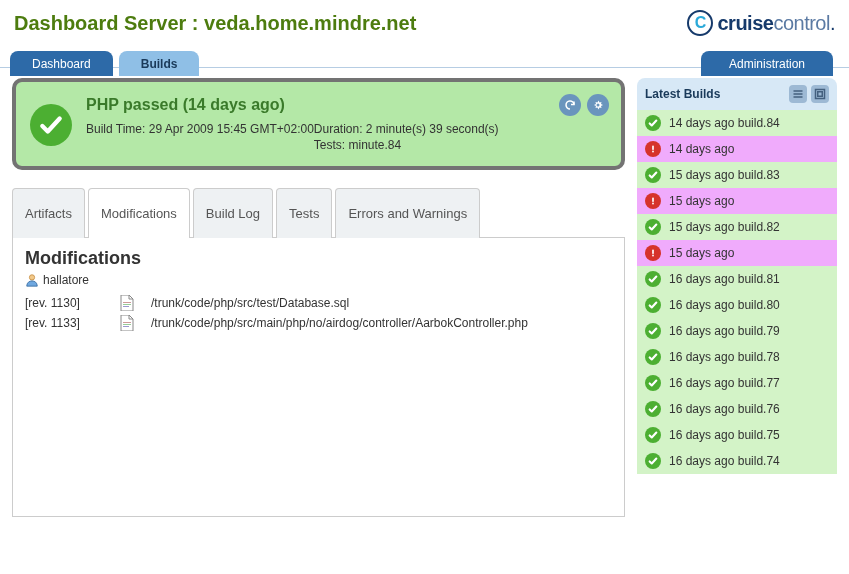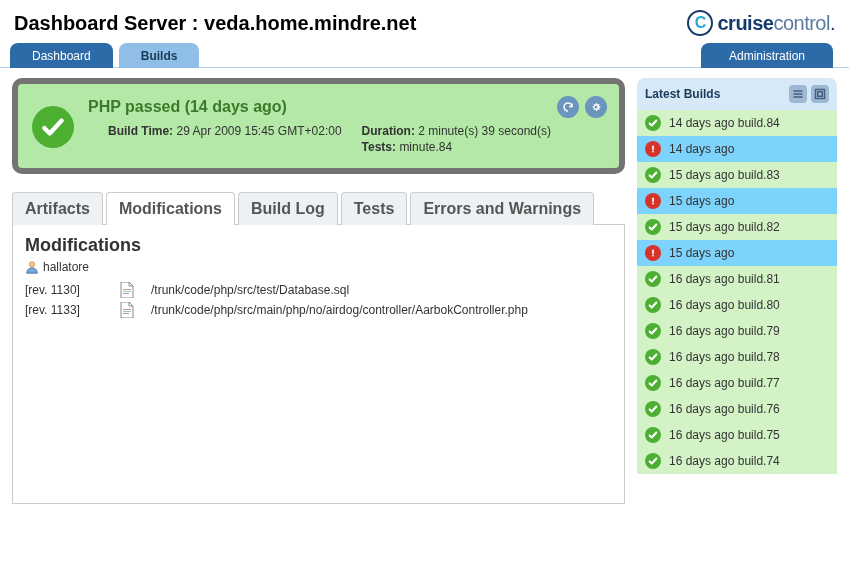--- a/index.html
+++ b/index.html
@@ -13,21 +13,21 @@
   
   .top-header {
     display: flex;
     justify-content: space-between;
     align-items: center;
     padding: 10px 14px 6px 14px;
   }
   .page-title {
     font-size: 20px;
     font-weight: bold;
-    color: #000000;
+    color: #4d7c0f;
   }
   .logo {
     display: flex;
     align-items: center;
     gap: 4px;
   }
   .logo-c {
     width: 26px; height: 26px; border-radius: 50%;
     border: 2px solid #163a6b;
     position: relative;
@@ -54,21 +54,21 @@
     position: relative;
   }
   .tab {
     padding: 6px 22px 5px;
     font-size: 12px;
     border-top-left-radius: 8px;
     border-top-right-radius: 8px;
     margin-right: 6px;
     cursor: pointer;
     position: relative;
-    top: 1px;
+    top: 9px;
   }
   .tab.dashboard {
     background: #2d6aa8;
     color: #fff;
   }
   .tab.builds {
     background: #8fbfe6;
     color: #1a3a5a;
     font-weight: bold;
   }
@@ -82,21 +82,21 @@
   .content {
     display: flex;
     padding: 10px 12px;
     gap: 12px;
   }
   .left-col { flex: 1; min-width: 0; }
   .right-col { width: 200px; }
   
   .status-box {
     background: #b4e8a7;
-    border: 6px solid #737373;
+    border: 4px solid #737373;
     border-radius: 10px;
     padding: 14px 14px 14px 14px;
     display: flex;
     align-items: flex-start;
     gap: 14px;
     position: relative;
   }
   .status-check {
     width: 42px; height: 42px;
     background: #4caf32;
@@ -113,21 +113,21 @@
     color: #3a7a2a;
     margin-bottom: 8px;
   }
   .status-grid {
     display: grid;
     grid-template-columns: auto 1fr;
     row-gap: 2px;
     font-size: 12px;
     color: #333;
   }
-  .status-grid .lbl { font-weight: bold; margin-left: 20px; }
+  .status-grid .lbl { font-weight: normal; }
   .status-icons {
     position: absolute;
     right: 12px; top: 12px;
     display: flex; gap: 6px;
   }
   .round-icon {
     width: 22px; height: 22px;
     border-radius: 50%;
     background: #6a95bd;
     display: inline-flex; align-items: center; justify-content: center;
@@ -140,23 +140,23 @@
     display: flex;
     margin-top: 18px;
     gap: 3px;
   }
   .dtab {
     background: #eef1f3;
     border: 1px solid #ccc;
     border-bottom: none;
     border-top-left-radius: 4px;
     border-top-right-radius: 4px;
-    padding: 7px 12px;
-    font-size: 16px;
-    font-weight: bold;
+    padding: 17px 12px;
+    font-size: 13px;
+    font-weight: normal;
     color: #555;
     cursor: pointer;
   }
   .dtab.active {
     background: #fff;
     position: relative;
     z-index: 2;
   }
   .detail-panel {
     border: 1px solid #ccc;
@@ -214,21 +214,21 @@
   .build-list { }
   .build-item {
     display: flex;
     align-items: center;
     gap: 8px;
     padding: 5px 8px;
     font-size: 12px;
     cursor: pointer;
   }
   .build-item.pass { background: #d3f3c7; }
-  .build-item.fail { background: #7dd3fc; }
+  .build-item.fail { background: #f0abfc; }
   .status-icon {
     width: 16px; height: 16px; border-radius: 50%;
     display: inline-flex; align-items:center; justify-content:center;
     flex-shrink: 0;
   }
   .status-icon.ok { background: #4caf32; }
   .status-icon.err { background: #d6332b; }
   .status-icon svg { width: 10px; height: 10px; }
   .build-text { white-space: nowrap; overflow: hidden; text-overflow: ellipsis; }
 </style>

